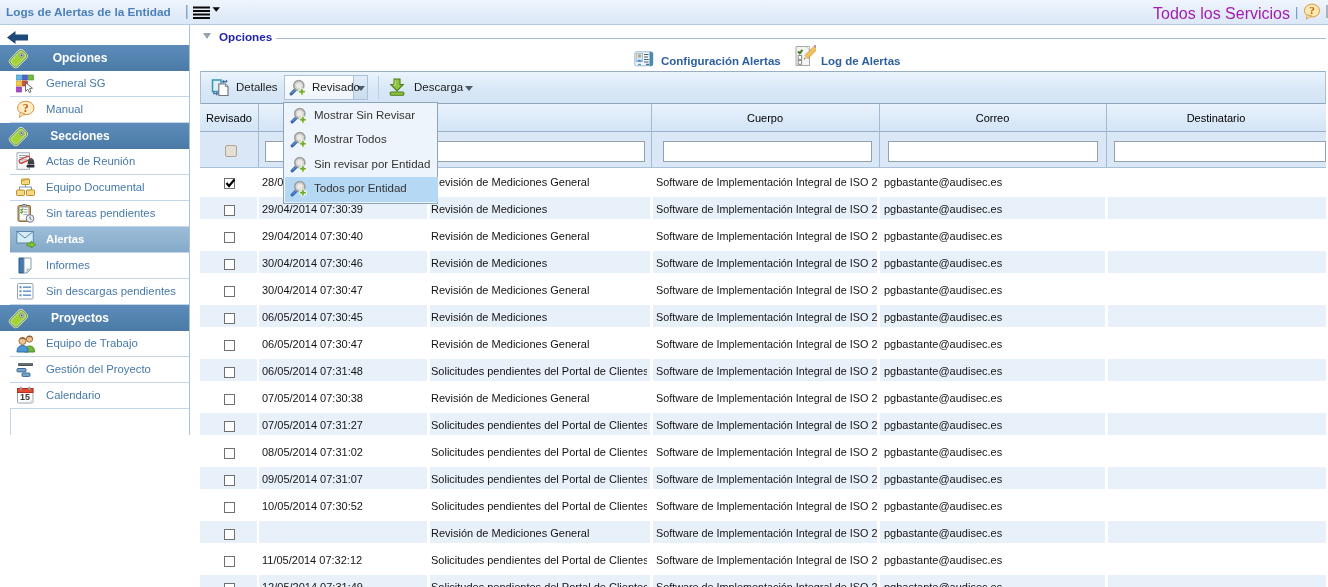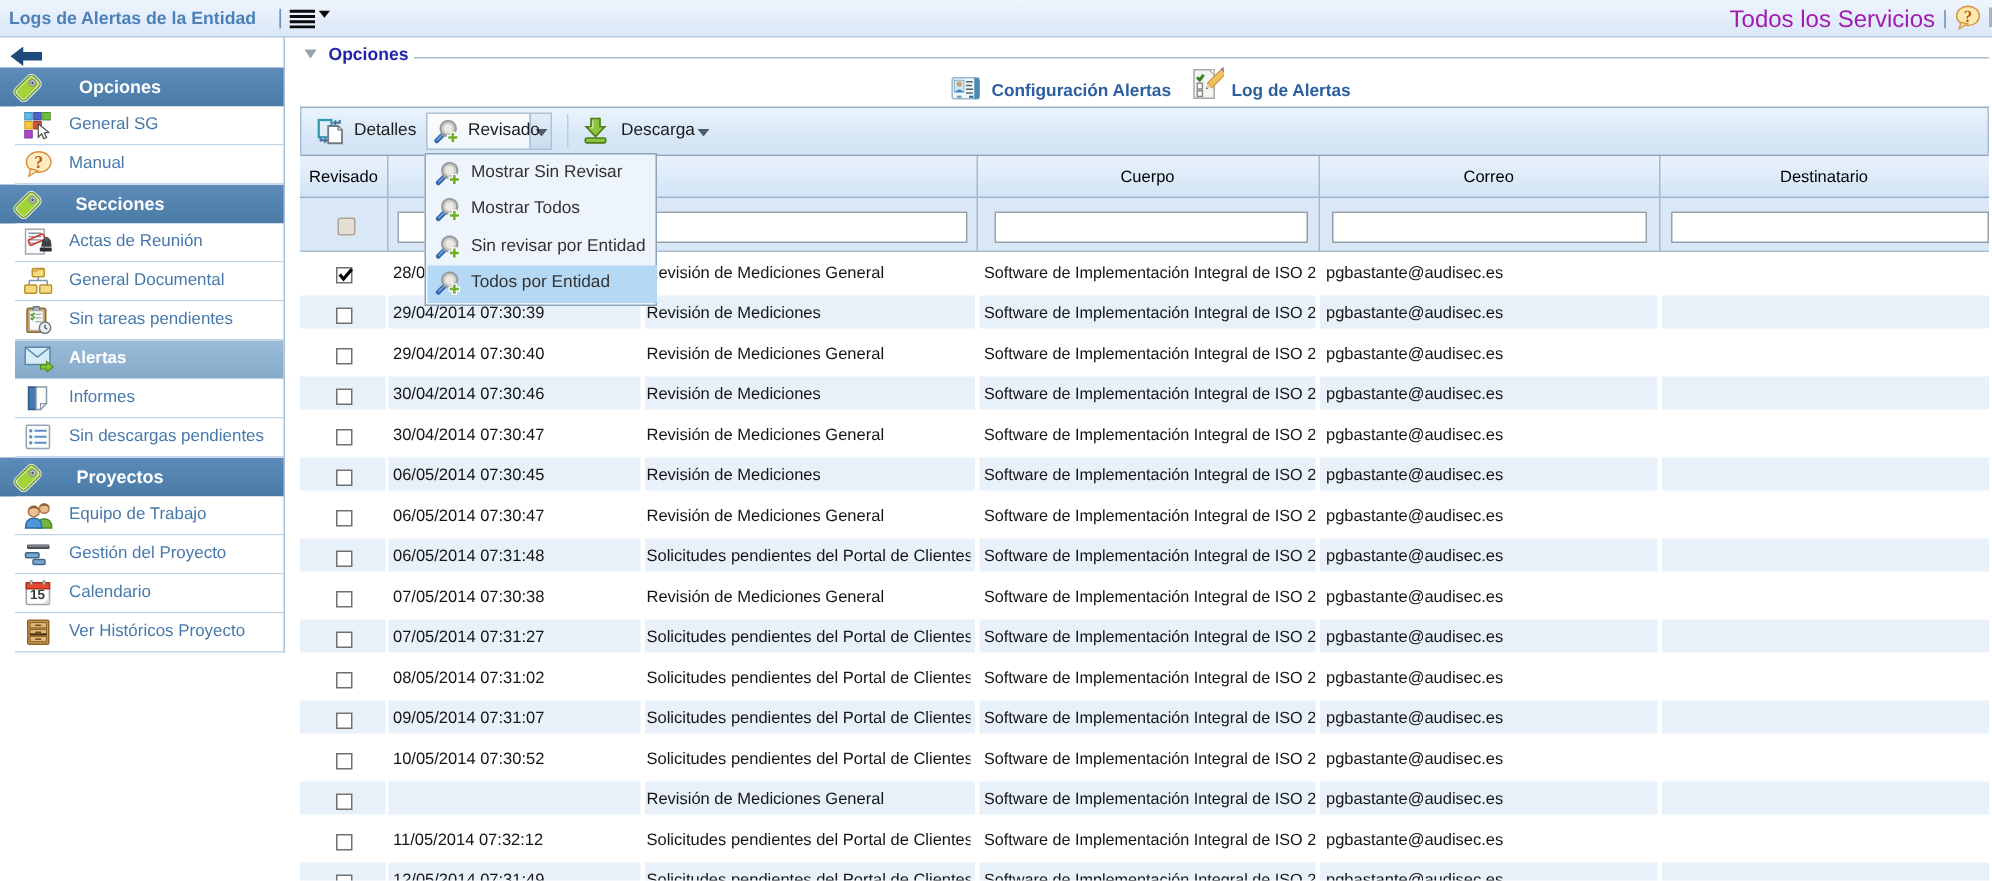--- a/index.html
+++ b/index.html
@@ -165,21 +165,21 @@
         <g fill="none" stroke="#7c96ad" stroke-width="1">
           <path d="M9.5 6 v3 M3.5 9 h12 M3.5 9 v3 M15.5 9 v3"></path>
         </g>
         <g>
           <rect x="5.5" y="1" width="8" height="5.5" rx="0.8" fill="#f7d980" stroke="#b9912e"></rect>
           <path d="M5.5 2.6 h3 l1-1.2 h4" fill="none" stroke="#b9912e" stroke-width="0.7"></path>
           <rect x="0.5" y="12" width="8" height="5.5" rx="0.8" fill="#f7d980" stroke="#b9912e"></rect>
           <rect x="10.5" y="12" width="8" height="5.5" rx="0.8" fill="#f7d980" stroke="#b9912e"></rect>
         </g>
       </svg>
-      <span>General Documental</span>
+      <span>Equipo Documental</span>
     </div>
 <div class="sb-item" style="top:176px">
       <svg width="19" height="19" viewBox="0 0 19 19">
         <rect x="2" y="1.5" width="12.5" height="16" rx="1.4" fill="#c9a05f" stroke="#8f6b32"></rect>
         <rect x="6" y="0.5" width="4.5" height="2.6" rx="0.8" fill="#b0b8be" stroke="#70787e"></rect>
         <rect x="3.6" y="3.2" width="9.2" height="13" fill="#fafafa" stroke="#aab2b8" stroke-width="0.7"></rect>
         <g stroke="#8a949c" stroke-width="0.8">
           <line x1="7.5" y1="5.5" x2="11.5" y2="5.5"></line>
           <line x1="7.5" y1="8" x2="11.5" y2="8"></line>
           <line x1="7.5" y1="10.5" x2="11.5" y2="10.5"></line>
@@ -248,37 +248,20 @@
 <div class="sb-item" style="top:358px">
       <svg width="19" height="19" viewBox="0 0 19 19">
         <rect x="1.5" y="2.5" width="15.5" height="14.5" rx="1" fill="#fdfdfd" stroke="#9aa4ac"></rect>
         <rect x="1.5" y="2.5" width="15.5" height="4" fill="#e8492f" stroke="#b5301c"></rect>
         <rect x="4" y="1" width="1.6" height="3" rx="0.7" fill="#c8cdd2" stroke="#70787e" stroke-width="0.6"></rect>
         <rect x="12.5" y="1" width="1.6" height="3" rx="0.7" fill="#c8cdd2" stroke="#70787e" stroke-width="0.6"></rect>
         <text x="9" y="13.5" text-anchor="middle" font-size="9" font-weight="bold" fill="#3a3a3a" font-family="Liberation Sans">15</text>
         <path d="M13 16.5 l4-4 v4 Z" fill="#d8dde2"></path>
       </svg>
       <span>Calendario</span>
-    </div>
-<div class="sb-item" style="top:384px">
-      <svg width="19" height="19" viewBox="0 0 19 19">
-        <rect x="2.5" y="1.5" width="14" height="16" rx="0.8" fill="#cf9d5c" stroke="#8f6527"></rect>
-        <g fill="#e3b87b" stroke="#8f6527" stroke-width="0.8">
-          <rect x="4" y="3" width="11" height="3.6"></rect>
-          <rect x="4" y="7.6" width="11" height="3.6"></rect>
-          <rect x="4" y="12.2" width="11" height="3.6"></rect>
-        </g>
-        <g fill="#6b4a1a">
-          <rect x="7.5" y="4.4" width="4" height="1"></rect>
-          <rect x="7.5" y="9" width="4" height="1"></rect>
-          <rect x="7.5" y="13.6" width="4" height="1"></rect>
-        </g>
-        <rect x="4" y="10.2" width="11" height="1.4" fill="#4a3010"></rect>
-      </svg>
-      <span>Ver Históricos Proyecto</span>
     </div>
 </div>
 <div class="abs" id="sb-border"></div>
 
 <div class="abs" id="legend-tri"></div>
 <div class="abs" id="legend-txt">Opciones</div>
 <div class="abs" id="legend-line"></div>
 
 <svg style="position:absolute;left:634px;top:51px" width="20" height="16" viewBox="0 0 20 16">
     <rect x="0.8" y="0.8" width="18" height="14" rx="1.5" fill="#eef7fd" stroke="#9ab8cc"></rect>

